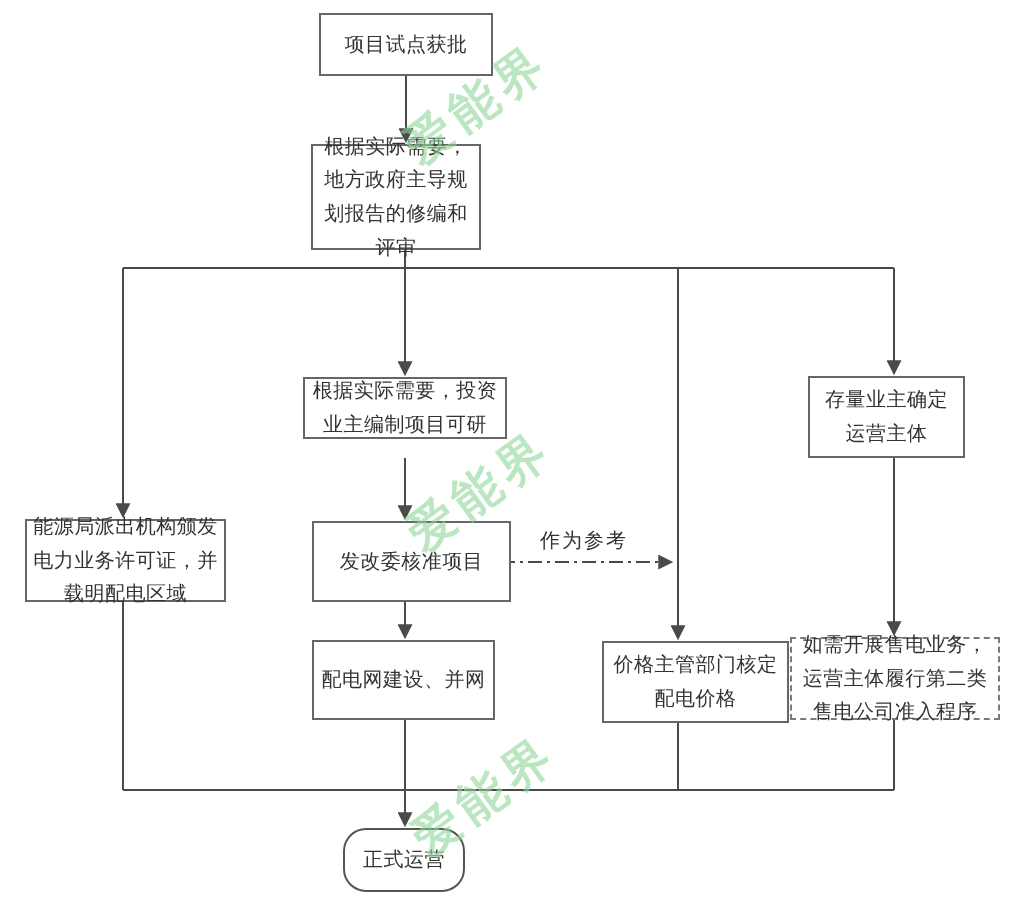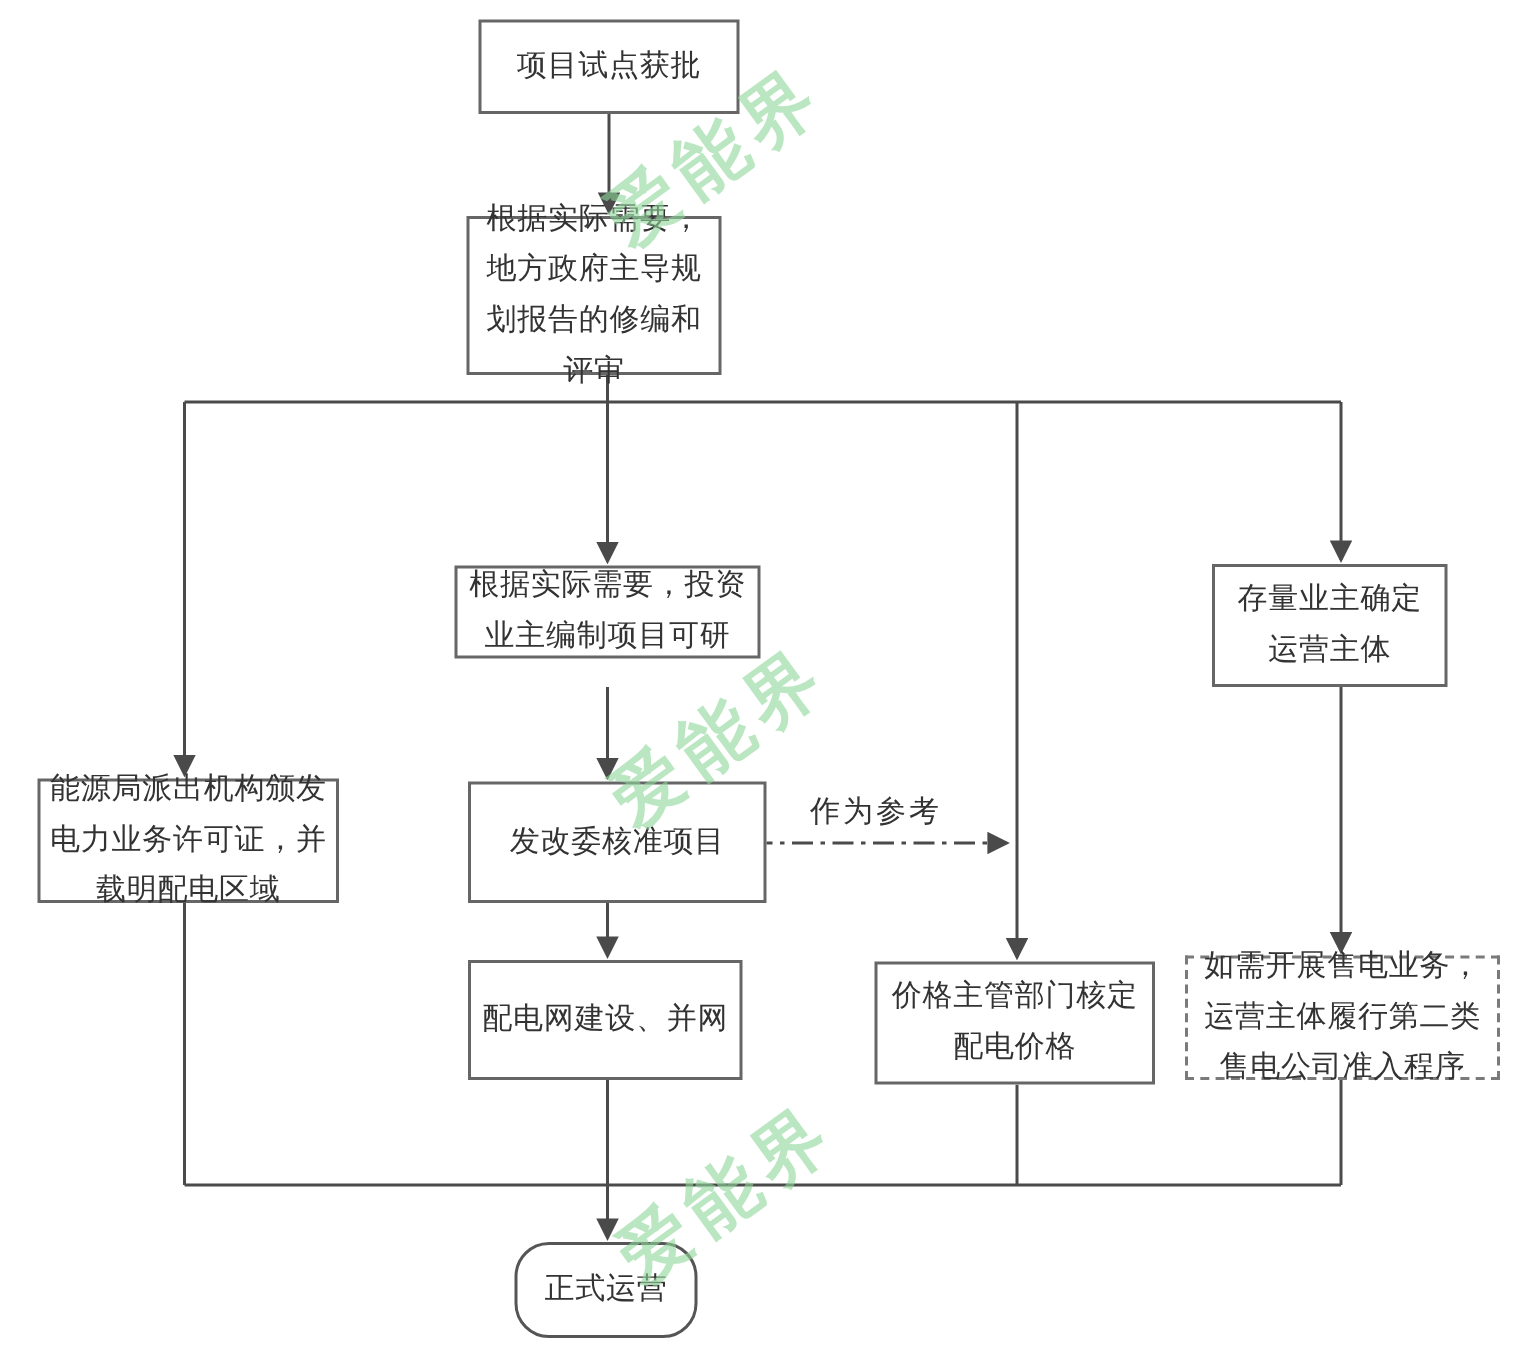--- a/index.html
+++ b/index.html
@@ -55,21 +55,21 @@
   }
   .node.dashed { border-style: dashed; border-color: #7a7a7a; }
   .node.stadium { border-radius: 23px; border-color: #555; padding: 0; }
 
   #node-approval    { left: 319px; top: 13px;  width: 174px; height: 63px; }
   #node-planning    { left: 311px; top: 144px; width: 170px; height: 106px; }
   #node-license     { left: 25px;  top: 519px; width: 201px; height: 83px; }
   #node-feasibility { left: 303px; top: 377px; width: 204px; height: 62px; }
   #node-ndrc        { left: 312px; top: 521px; width: 199px; height: 81px; }
   #node-grid        { left: 312px; top: 640px; width: 183px; height: 80px; }
-  #node-pricing     { left: 583px; top: 641px; width: 187px; height: 82px; }
+  #node-pricing     { left: 602px; top: 641px; width: 187px; height: 82px; }
   #node-owner       { left: 808px; top: 376px; width: 157px; height: 82px; }
   #node-retail      { left: 790px; top: 637px; width: 210px; height: 83px; text-align: center; }
   #node-operation   { left: 343px; top: 828px; width: 122px; height: 64px; }
 
   .edge-label {
     position: absolute;
     left: 540px; top: 527px;
     font-size: 20px;
     color: var(--text);
     z-index: 2;

